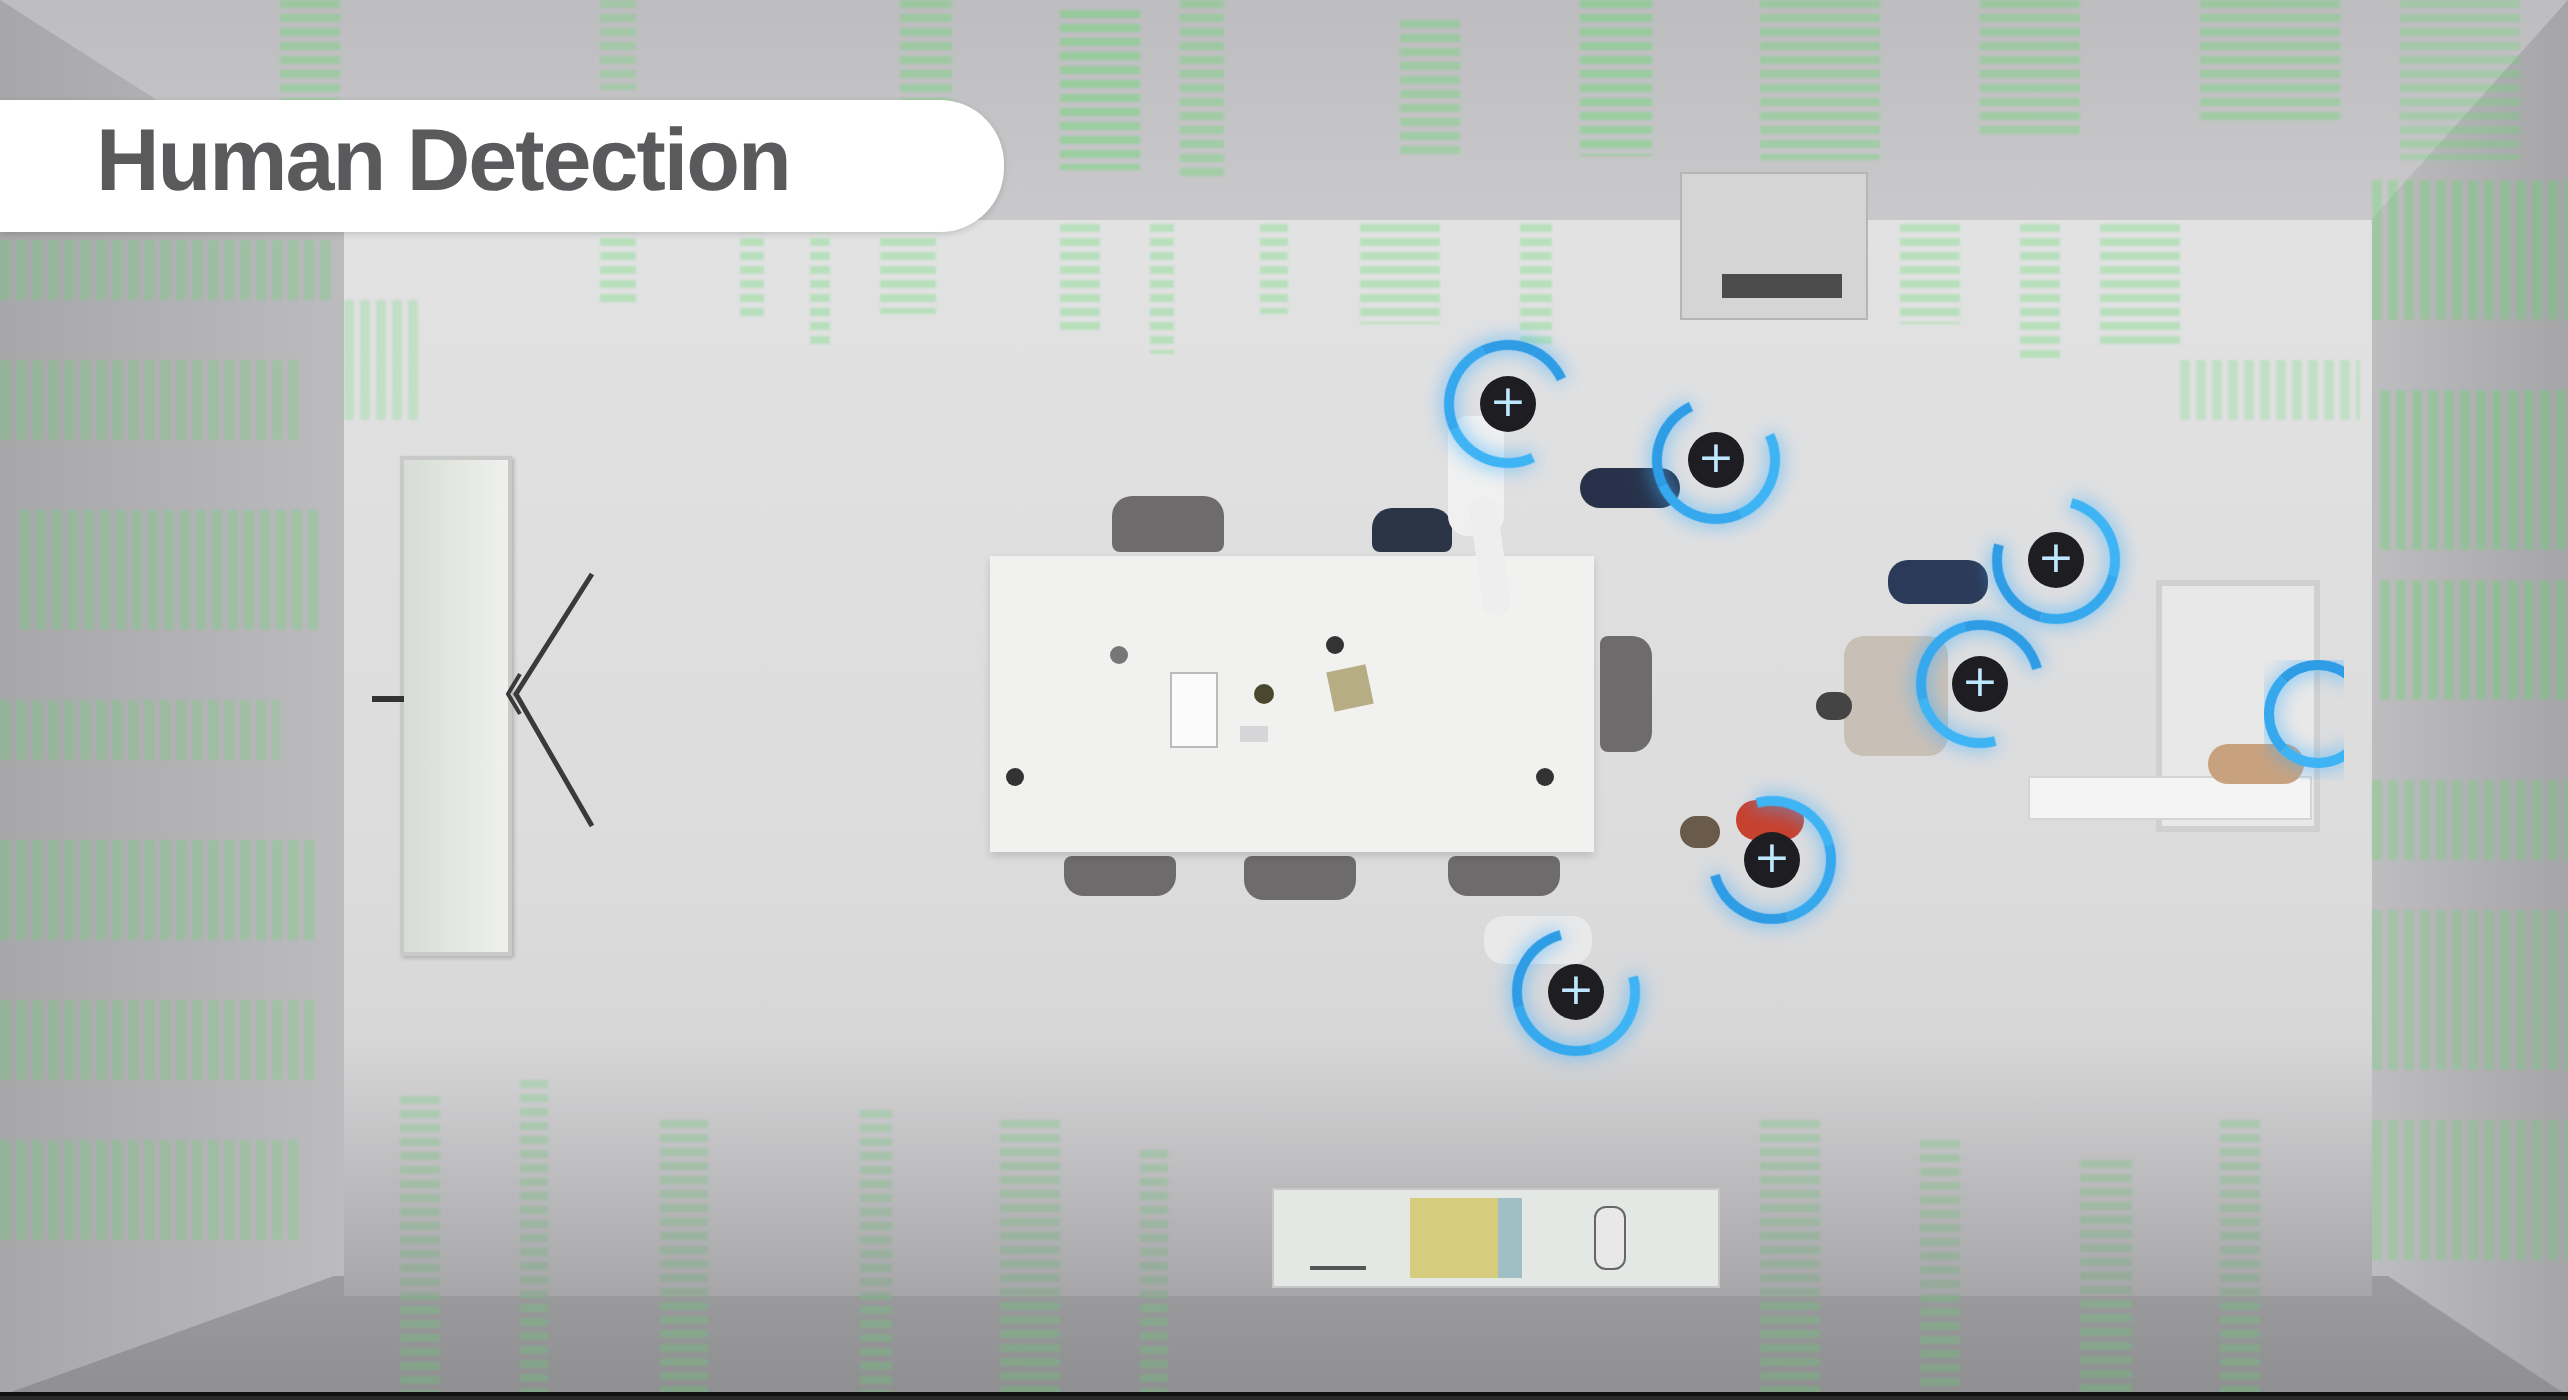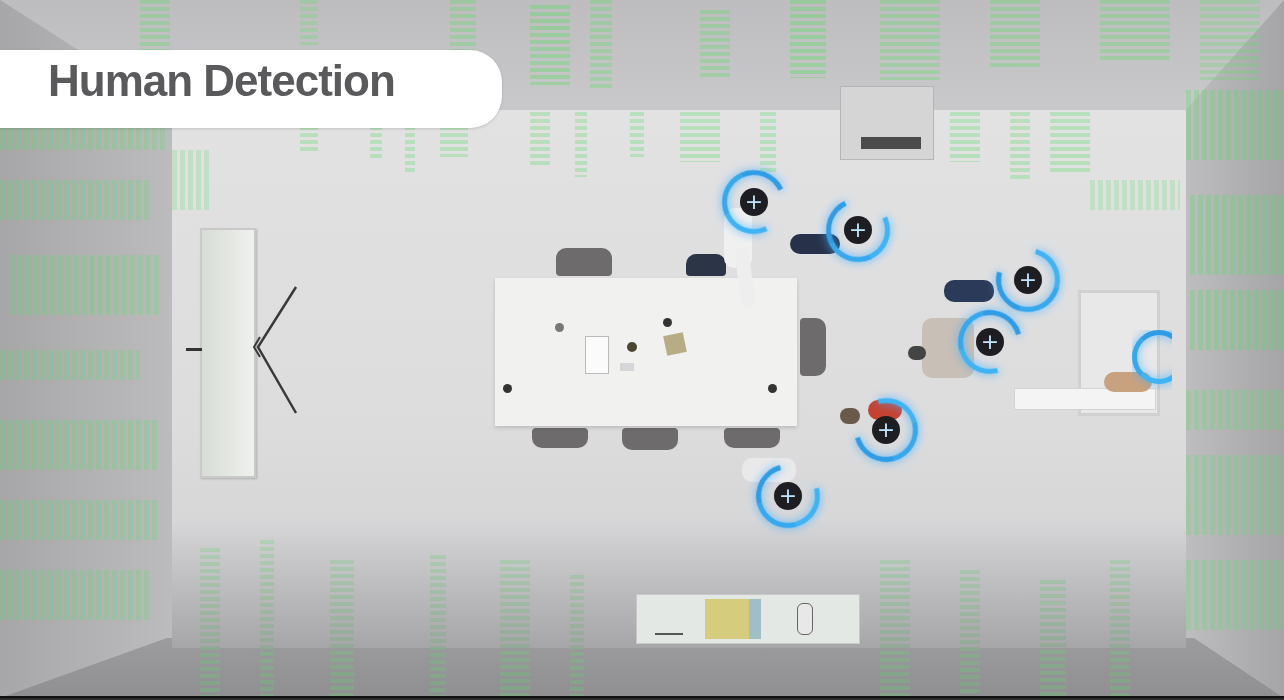--- a/index.html
+++ b/index.html
@@ -26,21 +26,21 @@
   #printer .slot{position:absolute;left:20px;bottom:10px;width:60px;height:12px;background:#4b4b4b;}
   #shelf{position:absolute;left:636px;top:594px;width:222px;height:48px;background:#e4e8e4;border:1px solid #c8c8c8;}
   #doorway{position:absolute;left:1078px;top:290px;width:76px;height:120px;background:#e8e8e8;border:3px solid #d0d0d0;}
   
   .det{position:absolute;width:64px;height:64px;}
   .det .ring{position:absolute;inset:0;border-radius:50%;border:5px solid transparent;border-top-color:#3fb4f4;border-right-color:#35a8ee;border-bottom-color:#2f9ce6;filter:drop-shadow(0 0 5px rgba(64,176,255,0.9));}
   .det .head{position:absolute;left:18px;top:18px;width:28px;height:28px;border-radius:50%;background:#1e1e22;}
   .det .cross{position:absolute;left:21px;top:21px;width:22px;height:22px;color:#bfe6ff;font-size:22px;line-height:22px;text-align:center;font-family:"DejaVu Sans",sans-serif;}
   .person-body{position:absolute;border-radius:10px;}
   
-  #caption{position:absolute;left:0;top:50px;width:502px;height:78px;background:#ffffff;border-radius:0 32px 32px 0;box-shadow:0 1px 3px rgba(0,0,0,0.15);}
+  #caption{position:absolute;left:0;top:50px;width:502px;height:66px;background:#ffffff;border-radius:0 32px 32px 0;box-shadow:0 1px 3px rgba(0,0,0,0.15);}
   #caption-text{position:absolute;left:48px;top:6px;font-family:"Liberation Sans",sans-serif;font-weight:bold;font-size:44px;letter-spacing:-1px;color:#5a5a5c;line-height:50px;}
   #letterbox{position:absolute;left:0;bottom:0;width:1284px;height:2px;background:#111;}
 </style>
 </head>
 <body>
 
 <div id="stage">
   <div class="wall" id="wall-top"></div>
   <div class="wall" id="wall-left"></div>
   <div class="wall" id="wall-right"></div>

